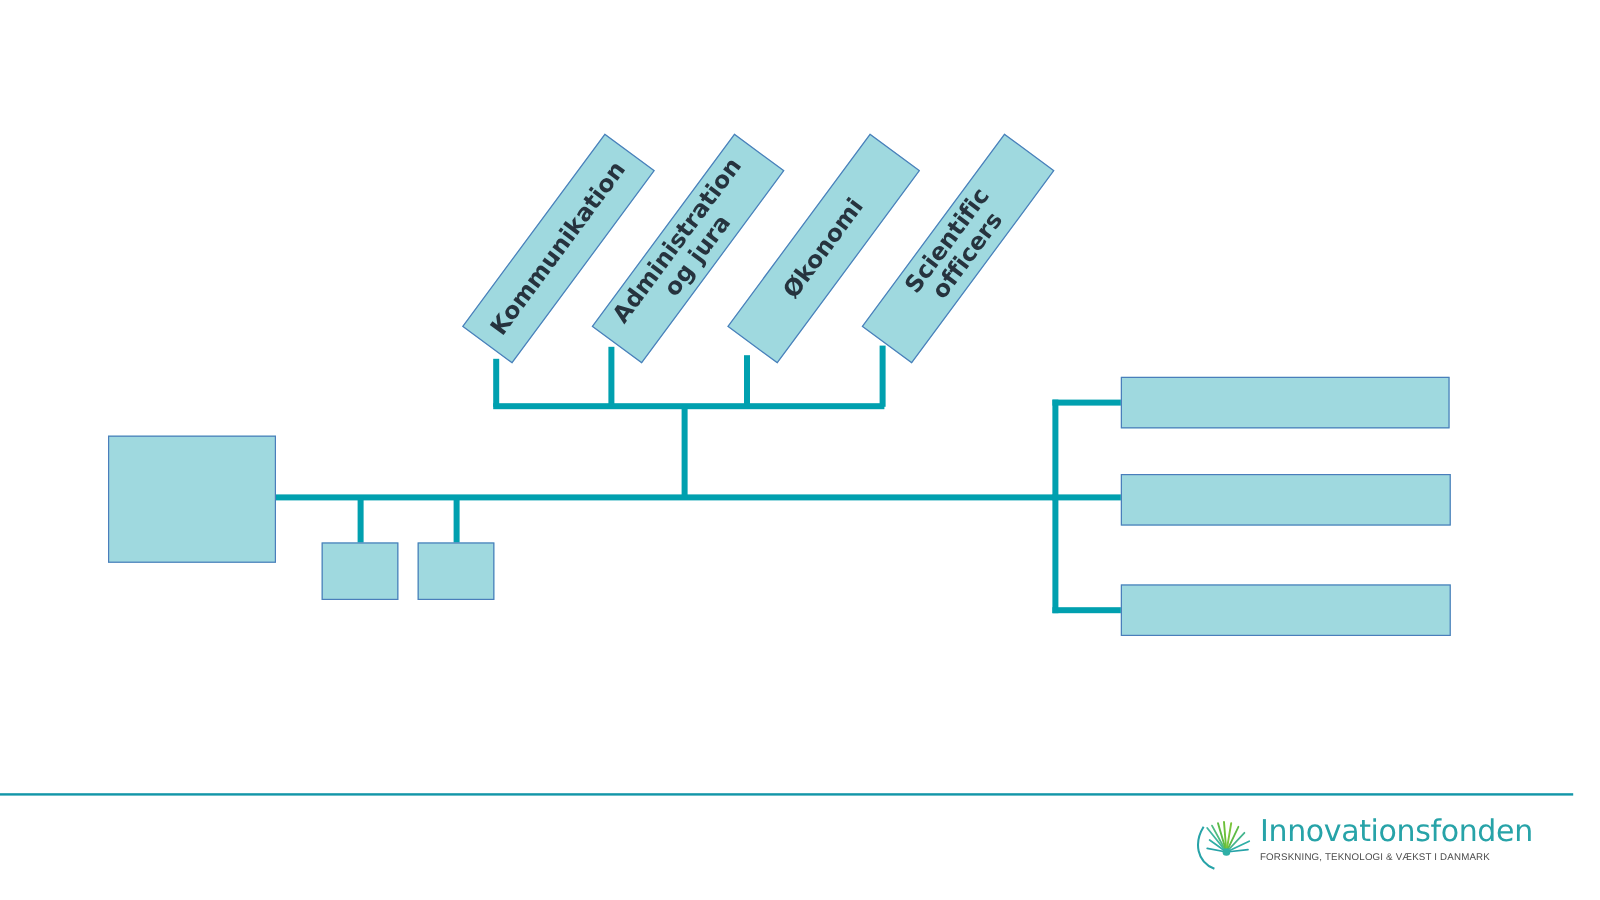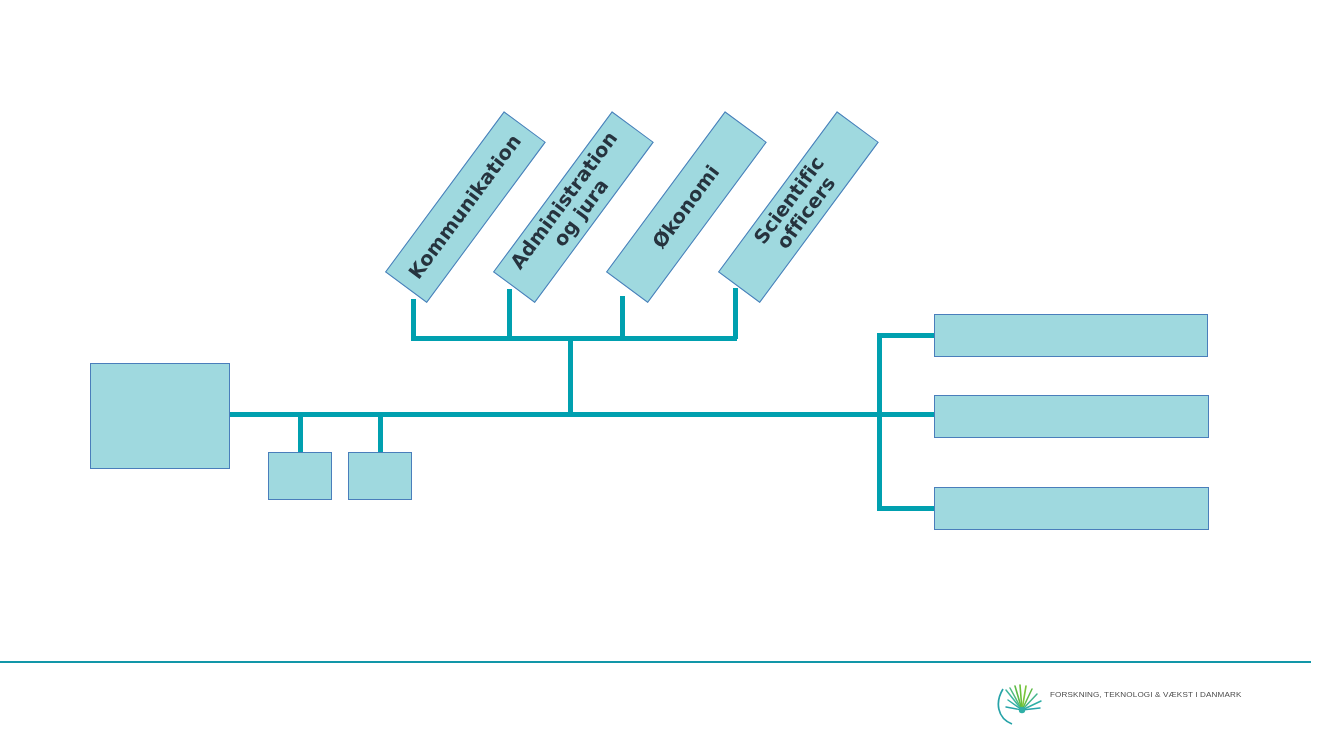--- a/index.html
+++ b/index.html
@@ -109,21 +109,21 @@
     letter-spacing: -0.3px;
     white-space: nowrap;
   }
   #logo-tag {
     font-family: "Liberation Sans", sans-serif;
     font-size: 8.1px;
     line-height: 11px;
     color: #4B4B4B;
     letter-spacing: 0.15px;
     white-space: nowrap;
-    margin-top: 11px;
+    margin-top: 1px;
   }
 </style>
 </head>
 <body>
 
 <div id="slide">
 
   <div class="conn" style="left:228px; top:412px; width:653px; height:5px;"></div>
 
   <div class="conn" style="left:568px; top:338px; width:5px; height:78px;"></div>
@@ -195,17 +195,18 @@
           <path d="M26 30 L41 14" stroke="#44B58E" stroke-width="1.5"></path>
           <path d="M26 30 L45 21" stroke="#2FAFA6" stroke-width="1.5"></path>
           <path d="M26 30 L44 28" stroke="#27A3A8" stroke-width="1.4"></path>
           <path d="M26 30 L12 20" stroke="#2FAFA6" stroke-width="1.4"></path>
           <path d="M26 30 L10 27" stroke="#27A3A8" stroke-width="1.4"></path>
         </g>
         <circle cx="26" cy="30" r="3.2" fill="#2FAFA6"></circle>
       </svg>
     </div>
     <div id="logo-text">
+      <div id="logo-word">Innovationsfonden</div>
       <div id="logo-tag">FORSKNING, TEKNOLOGI &amp; VÆKST I DANMARK</div>
     </div>
   </div>
 
 </div>
 
 </body></html>

